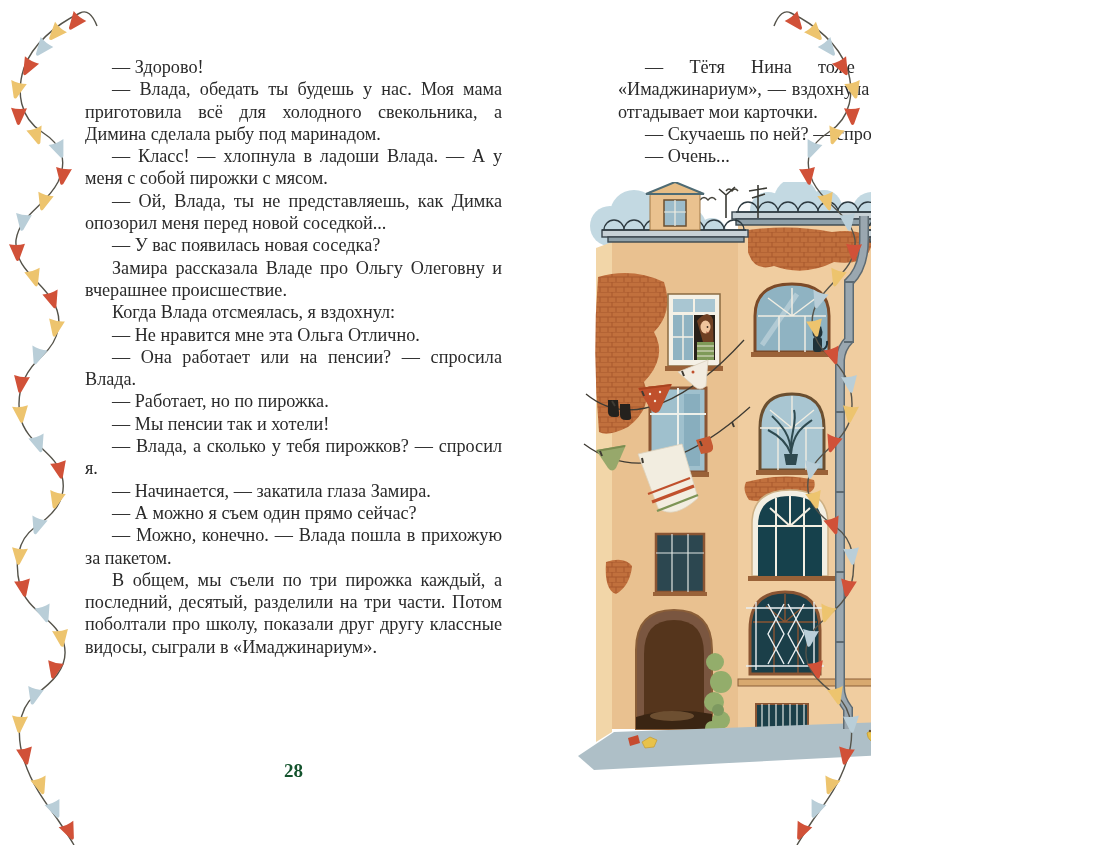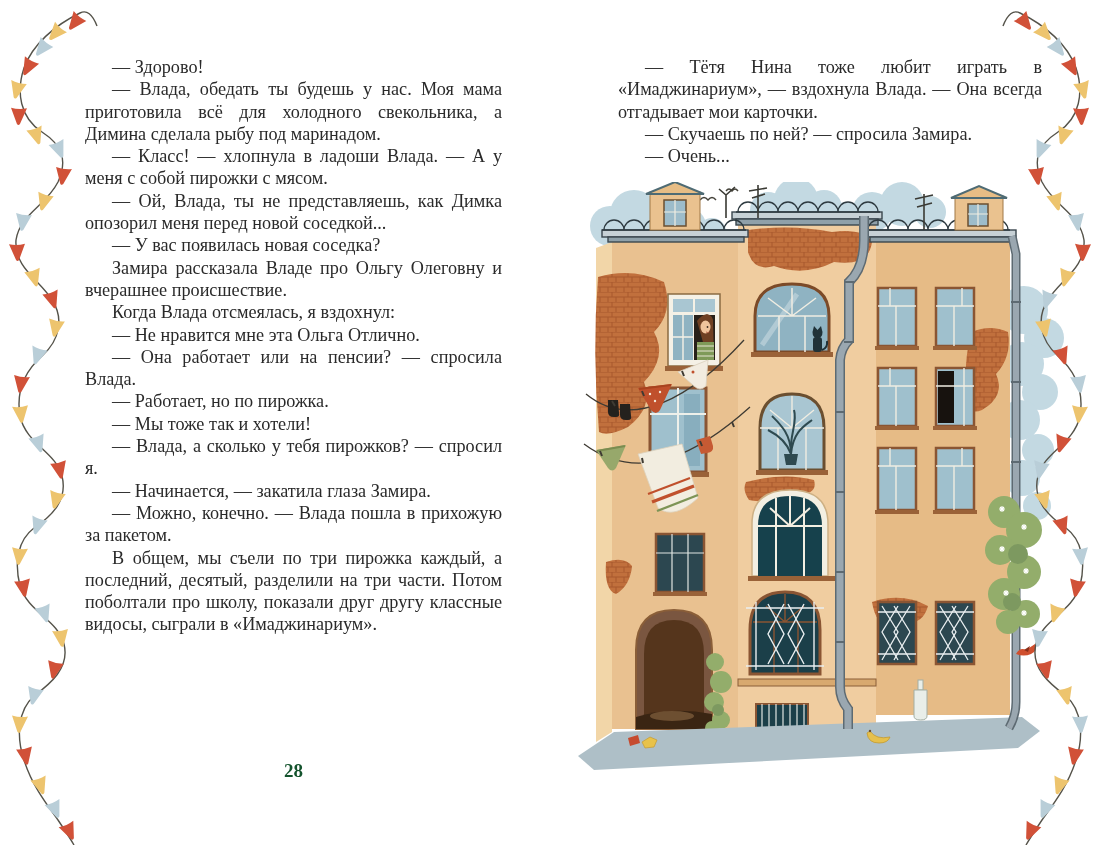--- a/index.html
+++ b/index.html
@@ -1,16 +1,16 @@
 <!DOCTYPE html>
 <html lang="ru"><head>
 <meta charset="utf-8">
 <style>
   html,body{margin:0;padding:0;background:#ffffff;}
-  .spread{position:relative;width:1100px;height:845px;background:#ffffff;overflow:hidden;
+  .spread{position:relative;width:871px;height:845px;background:#ffffff;overflow:hidden;
           font-family:"Liberation Serif","DejaVu Serif",serif;}
   .text-col{position:absolute;color:#2a2a2a;font-size:18.2px;line-height:22.3px;
             text-align:justify;hyphens:auto;}
   .text-col p{margin:0;text-indent:27px;}
   #left-col{left:85px;top:56px;width:417px;}
   #right-col{left:618px;top:56px;width:424px;}
   .pagenum{position:absolute;left:85px;top:760px;width:417px;text-align:center;
            color:#14532d;font-weight:bold;font-size:19px;}
   svg{position:absolute;display:block;}
   #garland-left{left:0;top:0;}
@@ -26,23 +26,24 @@
       <p>— Здорово!</p>
       <p>— Влада, обедать ты будешь у нас. Моя мама приготовила всё для холодного свекольника, а Димина сделала рыбу под маринадом.</p>
       <p>— Класс! — хлопнула в ладоши Влада. — А у меня с собой пирожки с мясом.</p>
       <p>— Ой, Влада, ты не представляешь, как Димка опозорил меня перед новой соседкой...</p>
       <p>— У вас появилась новая соседка?</p>
       <p>Замира рассказала Владе про Ольгу Олеговну и вчерашнее происшествие.</p>
       <p>Когда Влада отсмеялась, я вздохнул:</p>
       <p>— Не нравится мне эта Ольга Отлично.</p>
       <p>— Она работает или на пенсии? — спросила Влада.</p>
       <p>— Работает, но по пирожка.</p>
-      <p>— Мы тоже так и хотели!</p>
+      <p>— Мы пенсии так и хотели!</p>
       <p>— Влада, а сколько у тебя пирожков? — спросил я.</p>
       <p>— Начинается, — закатила глаза Замира.</p>
+      <p>— А можно я съем один прямо сейчас?</p>
       <p>— Можно, конечно. — Влада пошла в прихожую за пакетом.</p>
       <p>В общем, мы съели по три пирожка каждый, а последний, десятый, разделили на три части. Потом поболтали про школу, показали друг другу классные видосы, сыграли в «Имаджинариум».</p>
     </div>
   <div class="pagenum">28</div>
 
   <div id="right-col" class="text-col">
       <p>— Тётя Нина тоже любит играть в «Имаджинариум», — вздохнула Влада. — Она всегда отгадывает мои карточки.</p>
       <p>— Скучаешь по ней? — спросила Замира.</p>
       <p>— Очень...</p>
     </div>

